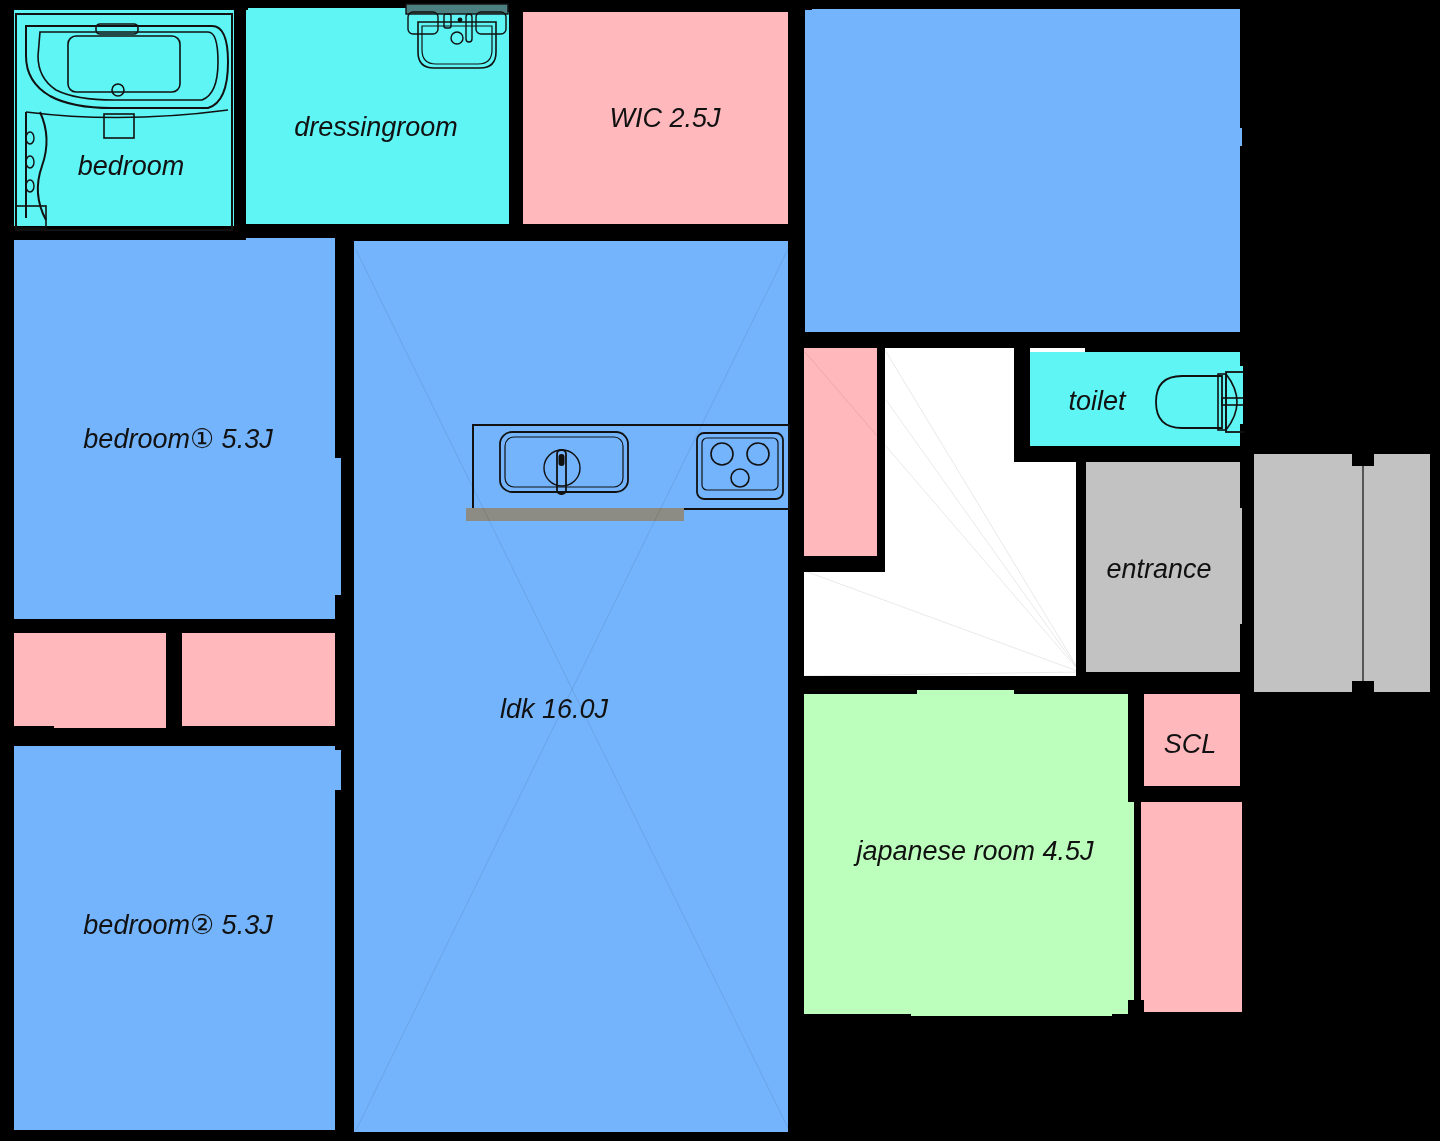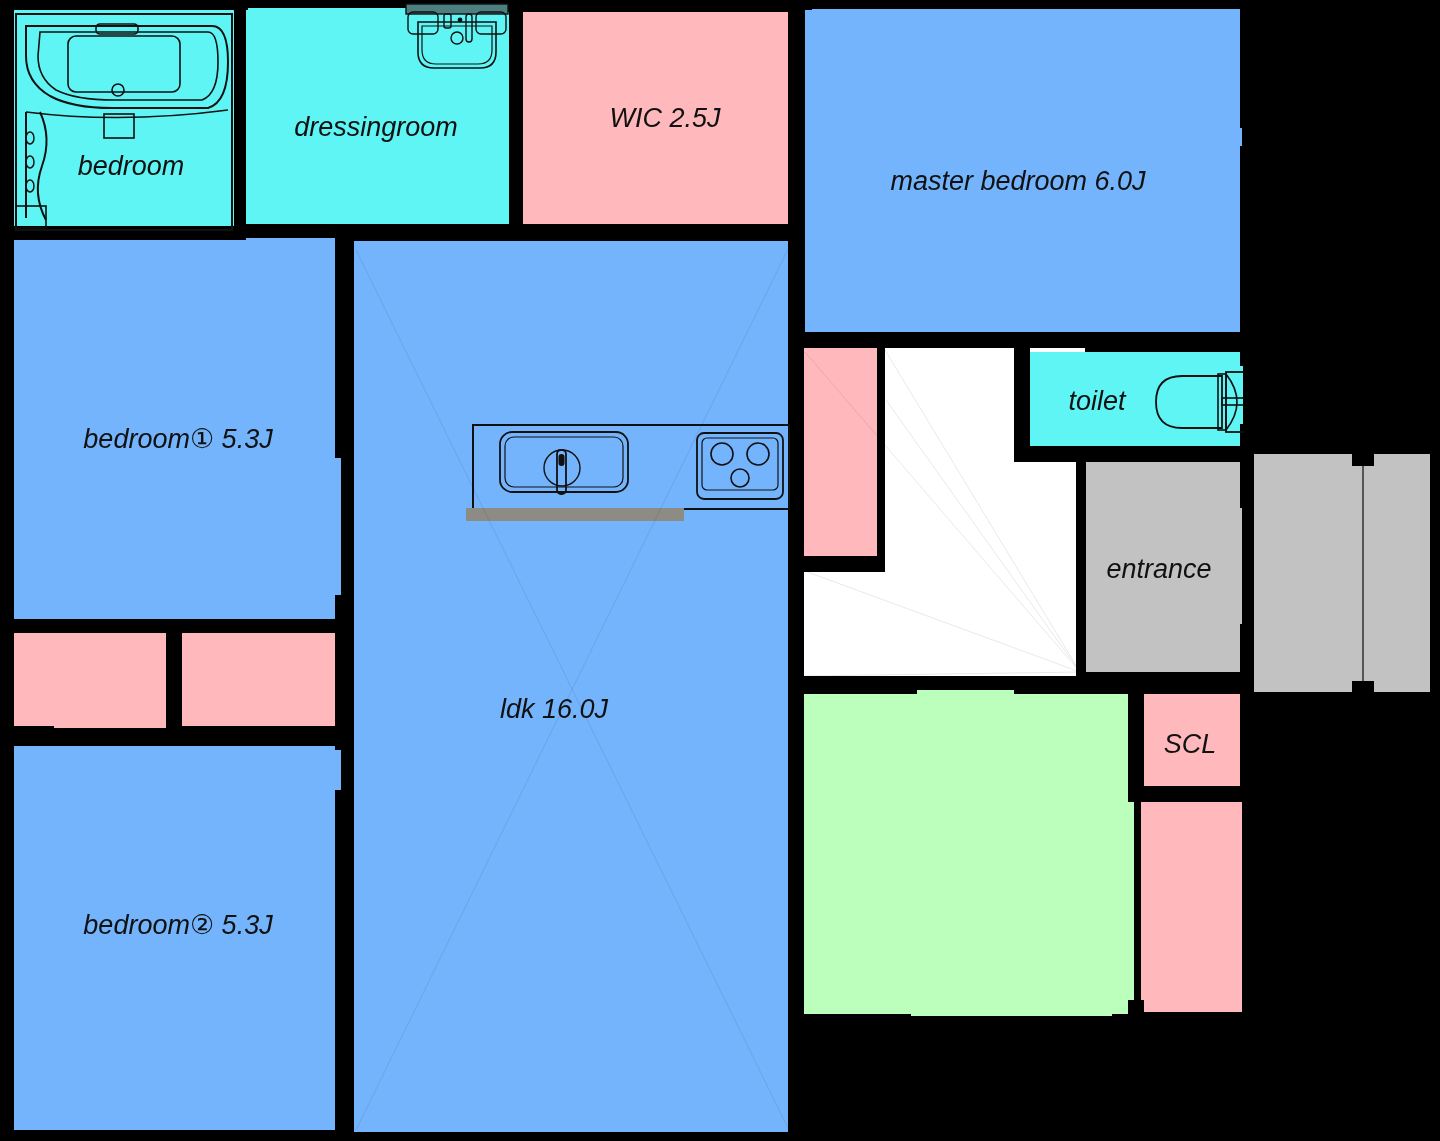--- a/index.html
+++ b/index.html
@@ -205,21 +205,21 @@
       <line x1="1080" y1="672" x2="805" y2="352"></line>
       <line x1="1080" y1="672" x2="802" y2="570"></line>
       <line x1="1080" y1="672" x2="886" y2="400"></line>
       <line x1="1080" y1="672" x2="805" y2="676"></line>
     </g>
   </svg>
 
   <div class="label center" style="left:131px;top:166px;">bedroom</div>
   <div class="label center" style="left:376px;top:127px;">dressingroom</div>
   <div class="label center" style="left:641px;top:118px;margin-left:24px;">WIC 2.5J</div>
-  <div class="label center" style="left:1018px;top:181px;">master bedroom 6.0J</div>
   <div class="label center" style="left:178px;top:439px;">bedroom① 5.3J</div>
   <div class="label center" style="left:178px;top:925px;">bedroom② 5.3J</div>
   <div class="label center" style="left:554px;top:701px;margin-top:8px;">ldk 16.0J</div>
   <div class="label center" style="left:1097px;top:401px;">toilet</div>
   <div class="label center" style="left:1159px;top:569px;">entrance</div>
   <div class="label center" style="left:1190px;top:744px;">SCL</div>
+  <div class="label center" style="left:975px;top:851px;">japanese room 4.5J</div>
 
 </div>
 
 </body></html>

